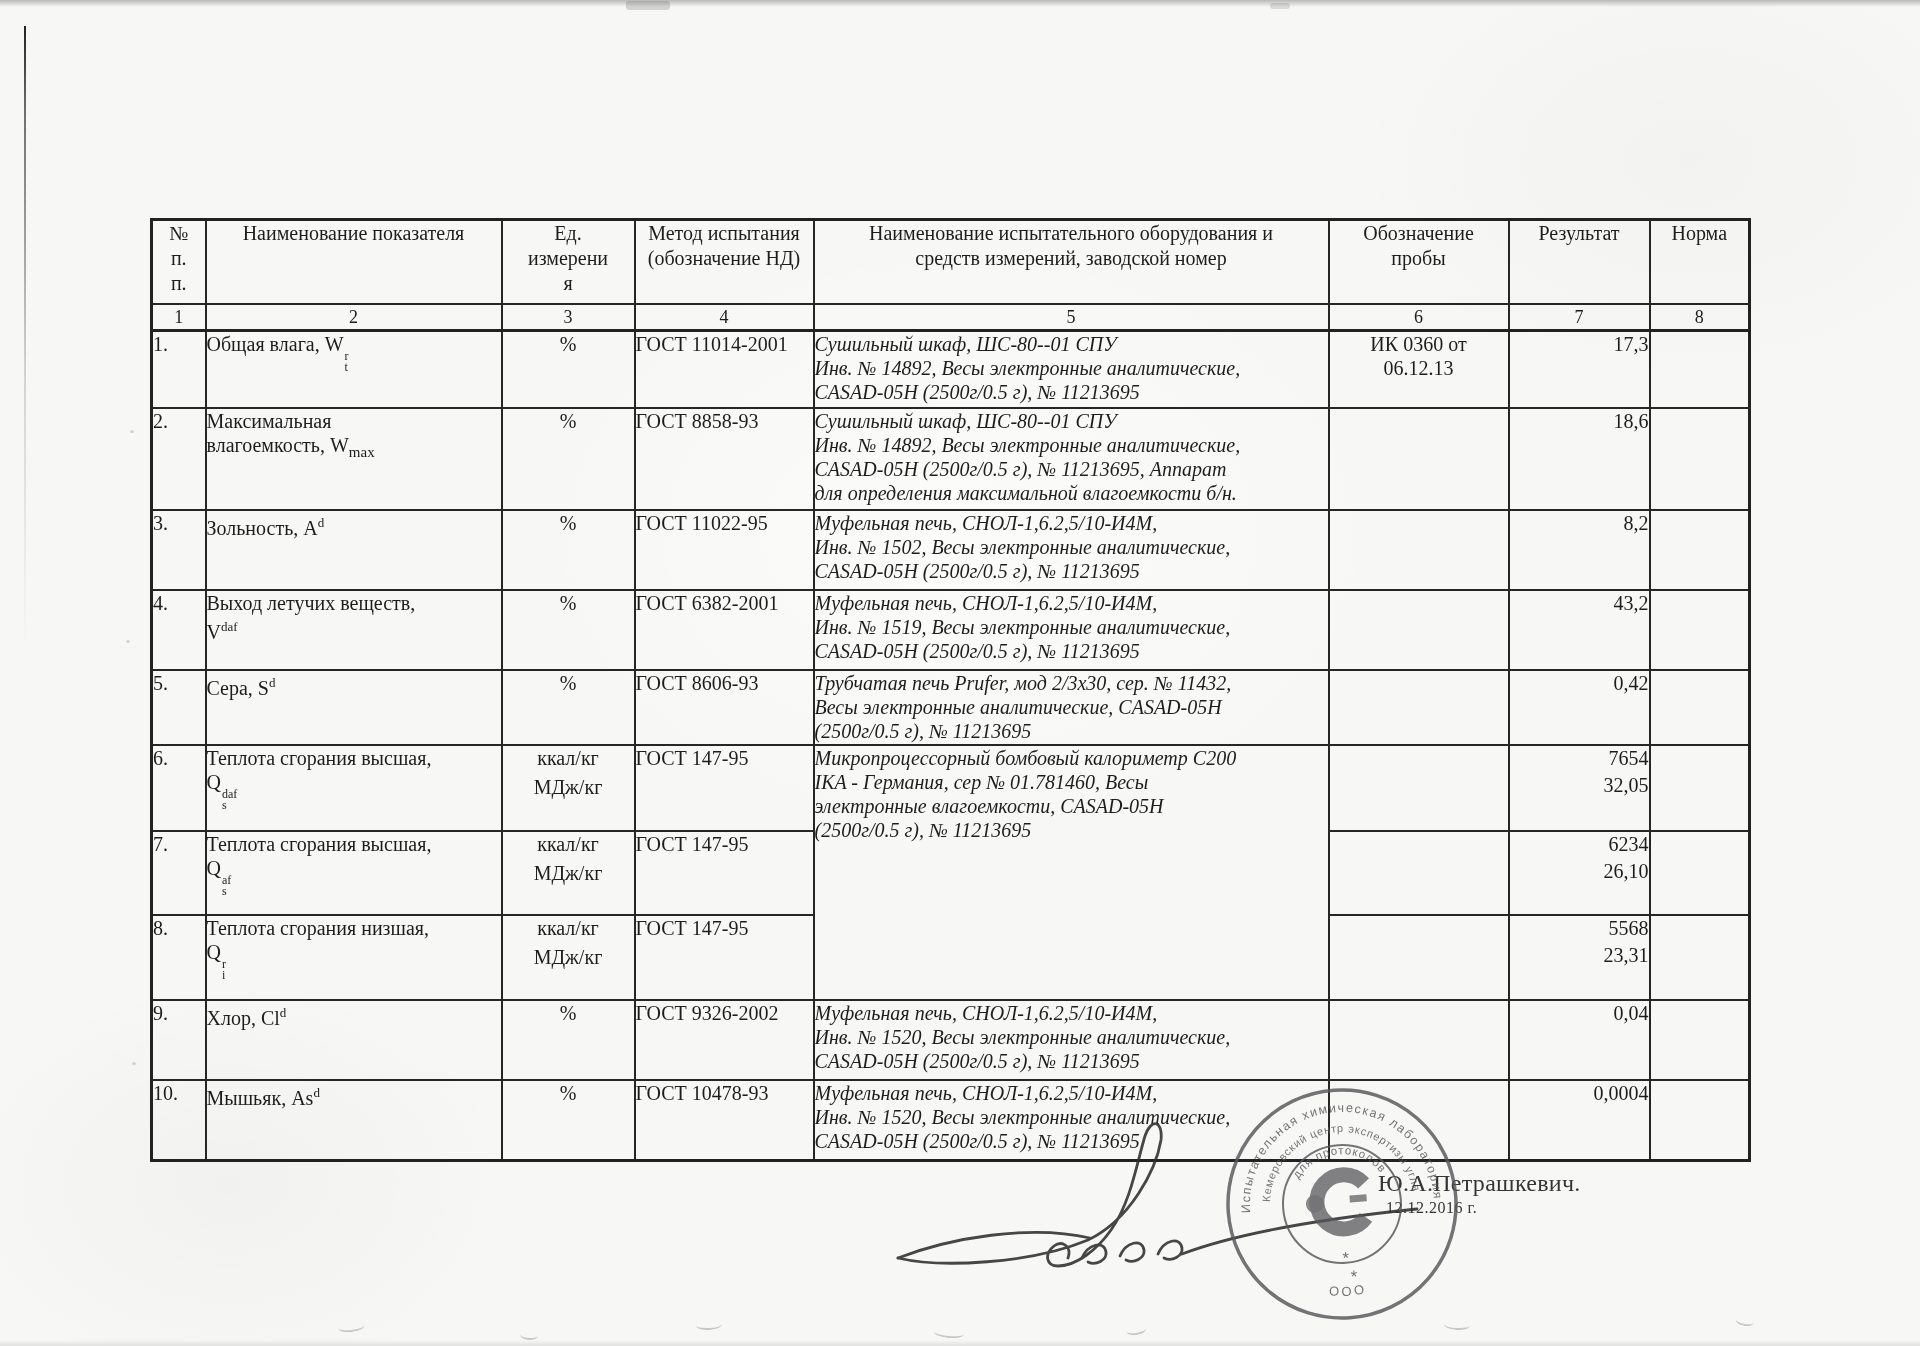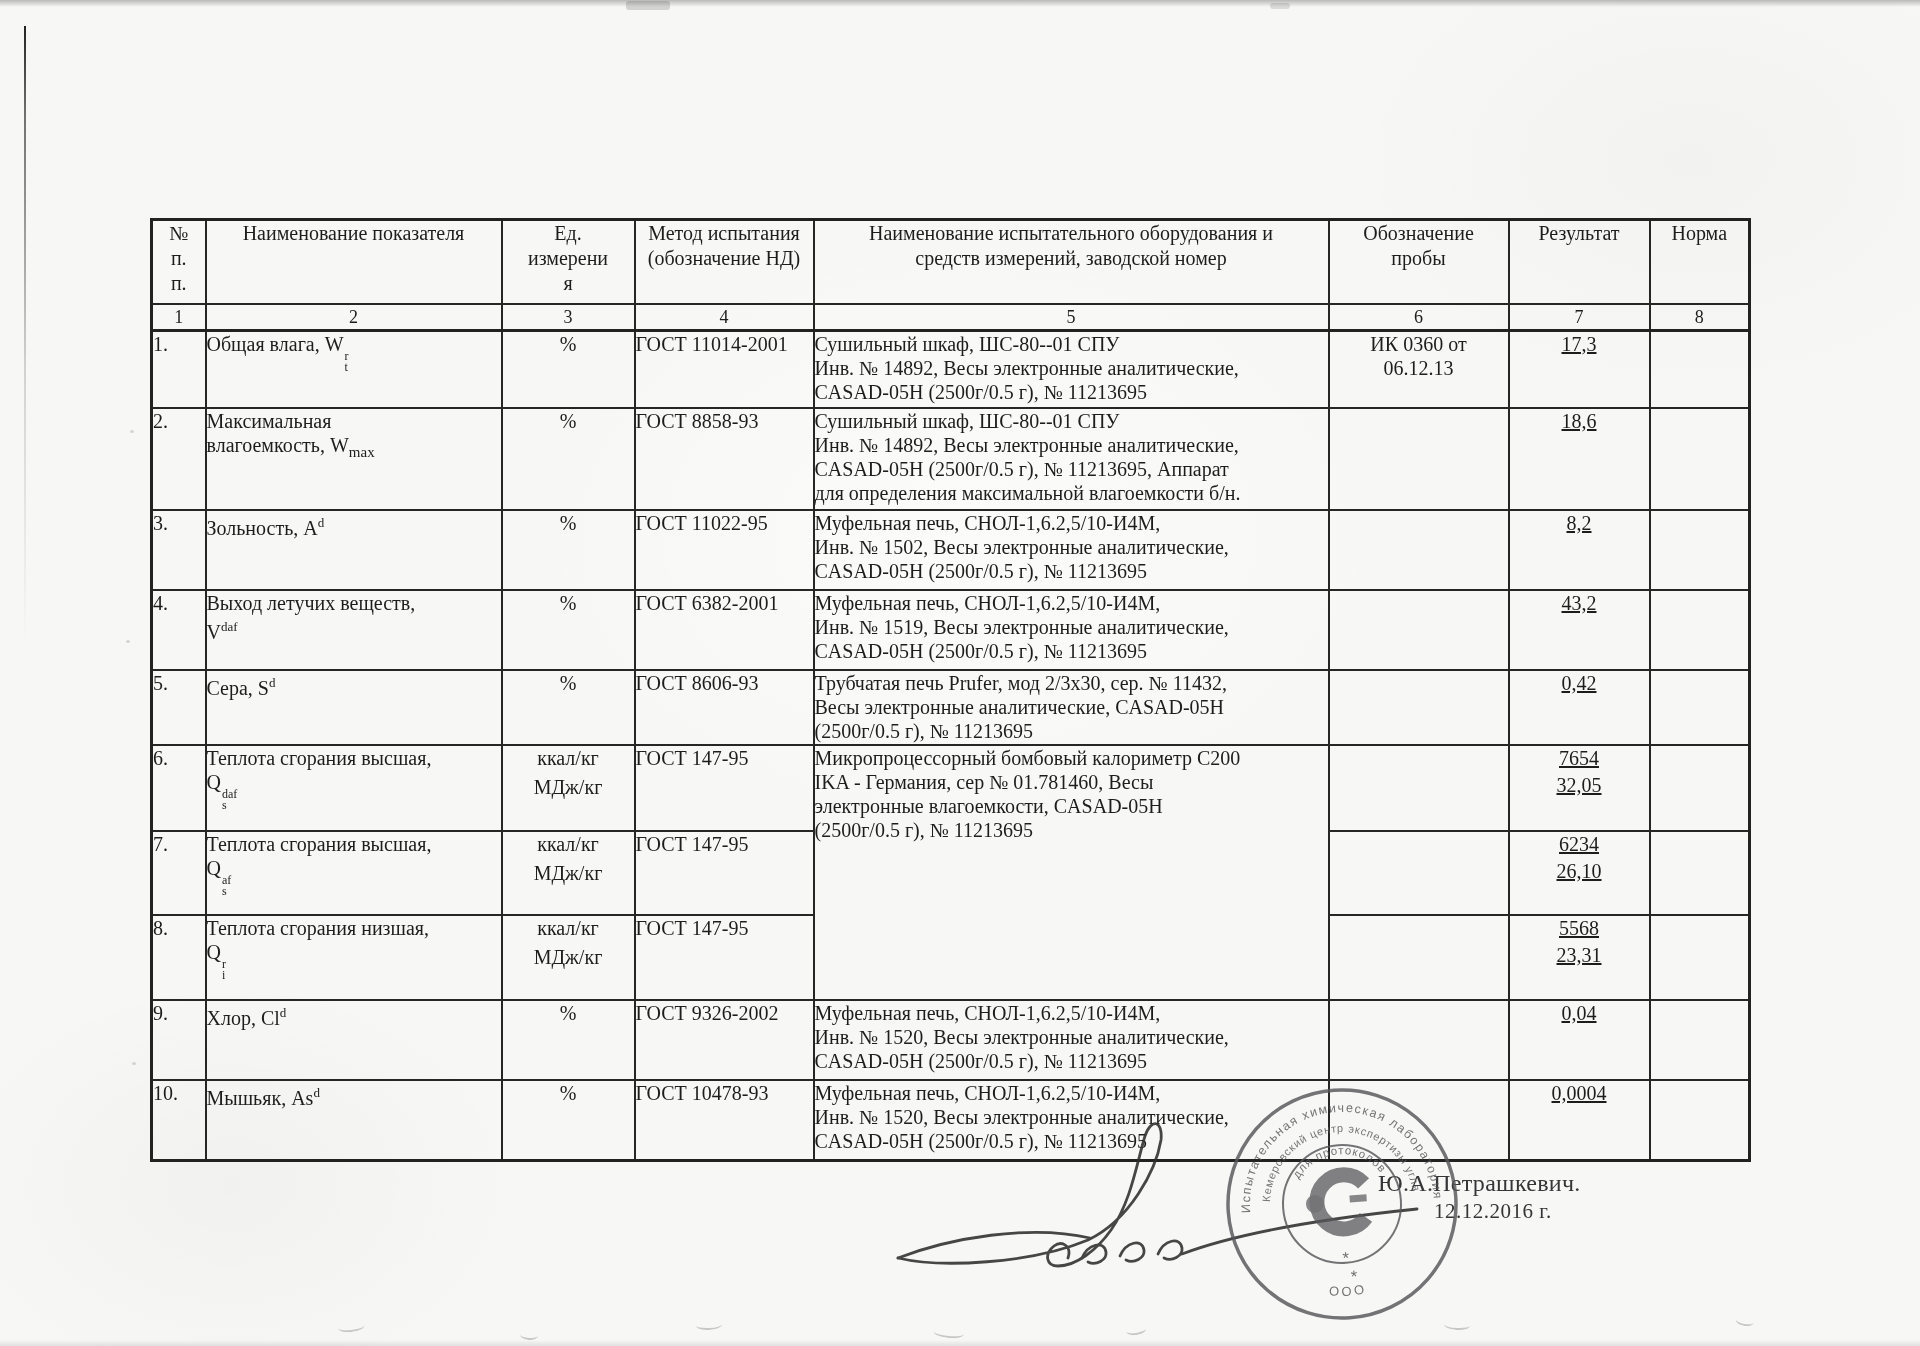--- a/index.html
+++ b/index.html
@@ -33,40 +33,40 @@
   table.report{border:3px solid #222;}
   td.hc{text-align:center;padding-top:8px;line-height:25px;}
   tr.numrow td{text-align:center;font-size:18px;line-height:22px;padding:1px 0;
     border-bottom:3px solid #222;}
   td.c-num{padding:8px 0 0 10px;font-size:20px;}
   td.c-name{padding:12px 6px 0 12px;}
   td.c-unit{text-align:center;padding-top:12px;}
   td.c-unit .u2{display:block;line-height:46px;margin-top:-6px;}
   td.c-method{padding:12px 4px 0 14px;}
   td.c-equip{padding:6px 6px 0 8px;}
-  td.c-equip span{display:block;}
+  td.c-equip span{display:block;font-style:italic;}
   td.c-sample{text-align:center;padding-top:12px;}
   td.c-sample span{display:block;}
-  td.c-result{text-align:center;padding-top:14px;text-decoration:underline;}
+  td.c-result{text-align:right;padding-top:14px;}
   td.c-result .r2{display:block;line-height:42px;margin-top:-6px;}
   .blockline{display:block;}
   sup.s{font-size:13px;}
   sub.s{font-size:15px;}
   .stack{display:inline-flex;flex-direction:column;font-size:12px;line-height:11px;
     vertical-align:-9px;margin-left:1px;}
   .stack .tp{display:block;}
   .stack .bt{display:block;}
 
   .sig-svg{position:absolute;left:880px;top:1108px;z-index:5;}
   .stamp-svg{position:absolute;left:1222px;top:1084px;z-index:6;opacity:.82;
     transform:rotate(-4deg);}
   .sign-name{position:absolute;left:1378px;top:1170px;font-size:24px;color:#353538;
     z-index:4;letter-spacing:.3px;}
-  .sign-date{position:absolute;left:1386px;top:1199px;font-size:21px;color:#353538;
-    z-index:4;letter-spacing:.5px;margin-left:48px;}
+  .sign-date{position:absolute;left:1386px;top:1199px;font-size:16px;color:#353538;
+    z-index:4;letter-spacing:.5px;}
 </style>
 </head>
 <body>
 
 <div id="page">
 
   <div class="edge-top"></div>
   <div class="edge-bottom"></div>
   <div class="scanline"></div>
   <div class="smudge" style="left:626px;top:1px;width:44px;height:9px;opacity:.5;"></div>

